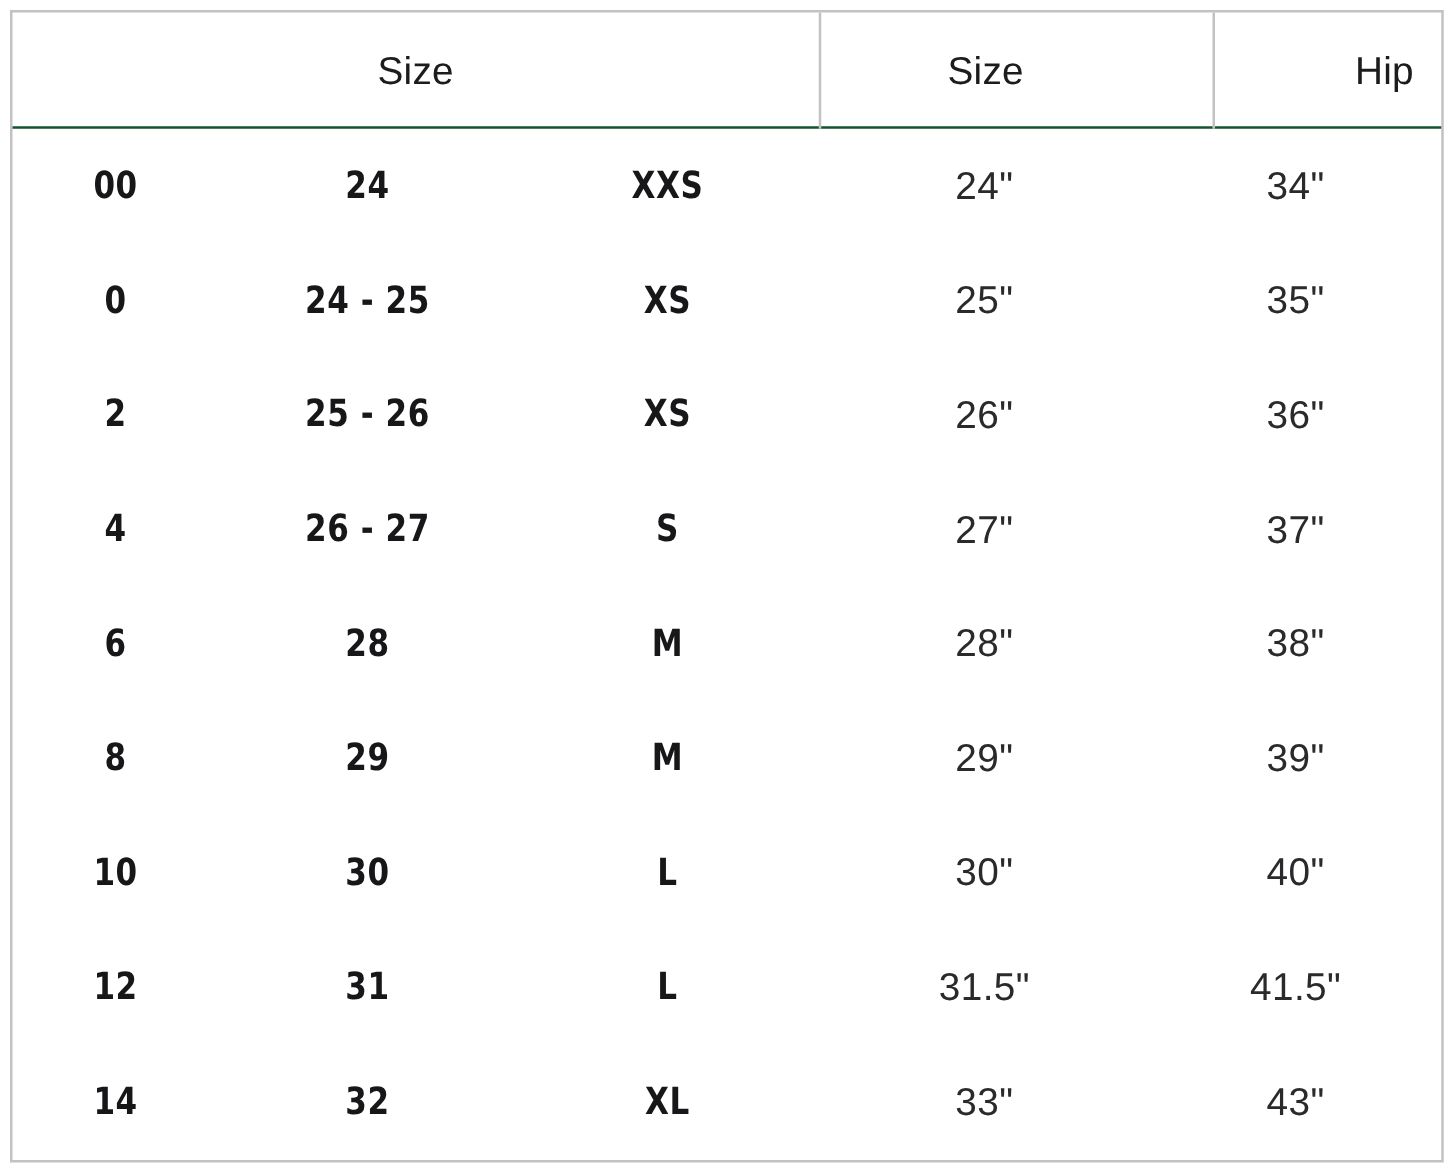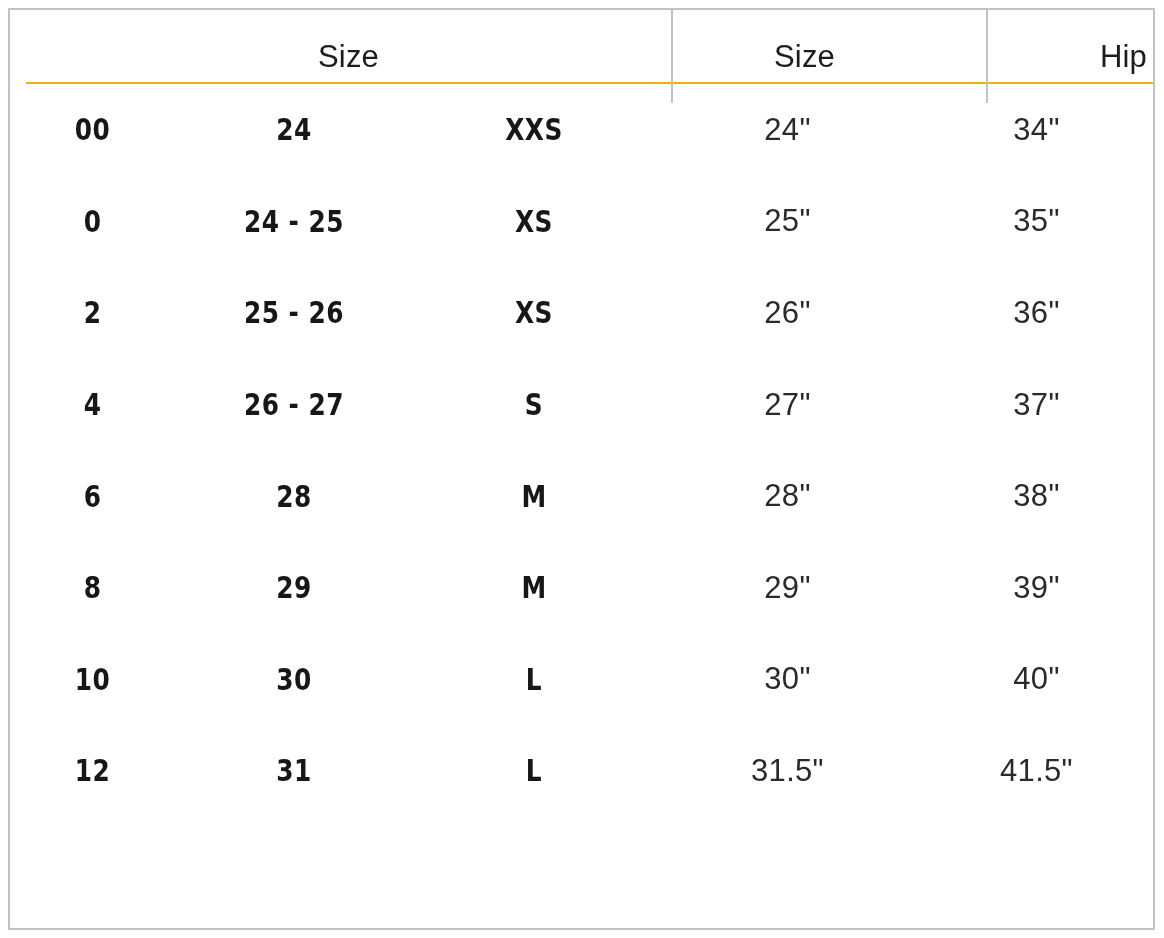--- a/index.html
+++ b/index.html
@@ -23,24 +23,23 @@
     width: 1147px;
     height: 922px;
     box-sizing: border-box;
     border: 2px solid #c2c2c4;
     background: #ffffff;
   }
 
   
   .chart-header {
     position: relative;
-    height: 74px;
+    height: 93px;
     box-sizing: border-box;
-    border-bottom: 2px solid #eab308;
-    margin-left: 16px;
+    border-bottom: 2px solid #14532d;
   }
 
   .hdr-cell {
     position: absolute;
     top: 0;
     height: 93px;
     display: flex;
     align-items: center;
     justify-content: center;
     box-sizing: border-box;
@@ -178,15 +177,22 @@
         <div class="cell col-waist cell-meas">30"</div>
         <div class="cell col-hip cell-meas">40"</div>
       </div>
       <div class="chart-row">
         <div class="cell col-numeric cell-size">12</div>
         <div class="cell col-waistsz cell-size">31</div>
         <div class="cell col-letter cell-size">L</div>
         <div class="cell col-waist cell-meas">31.5"</div>
         <div class="cell col-hip cell-meas">41.5"</div>
       </div>
+      <div class="chart-row">
+        <div class="cell col-numeric cell-size">14</div>
+        <div class="cell col-waistsz cell-size">32</div>
+        <div class="cell col-letter cell-size">XL</div>
+        <div class="cell col-waist cell-meas">33"</div>
+        <div class="cell col-hip cell-meas">43"</div>
+      </div>
     </div>
 
 </div>
 
 </body></html>

